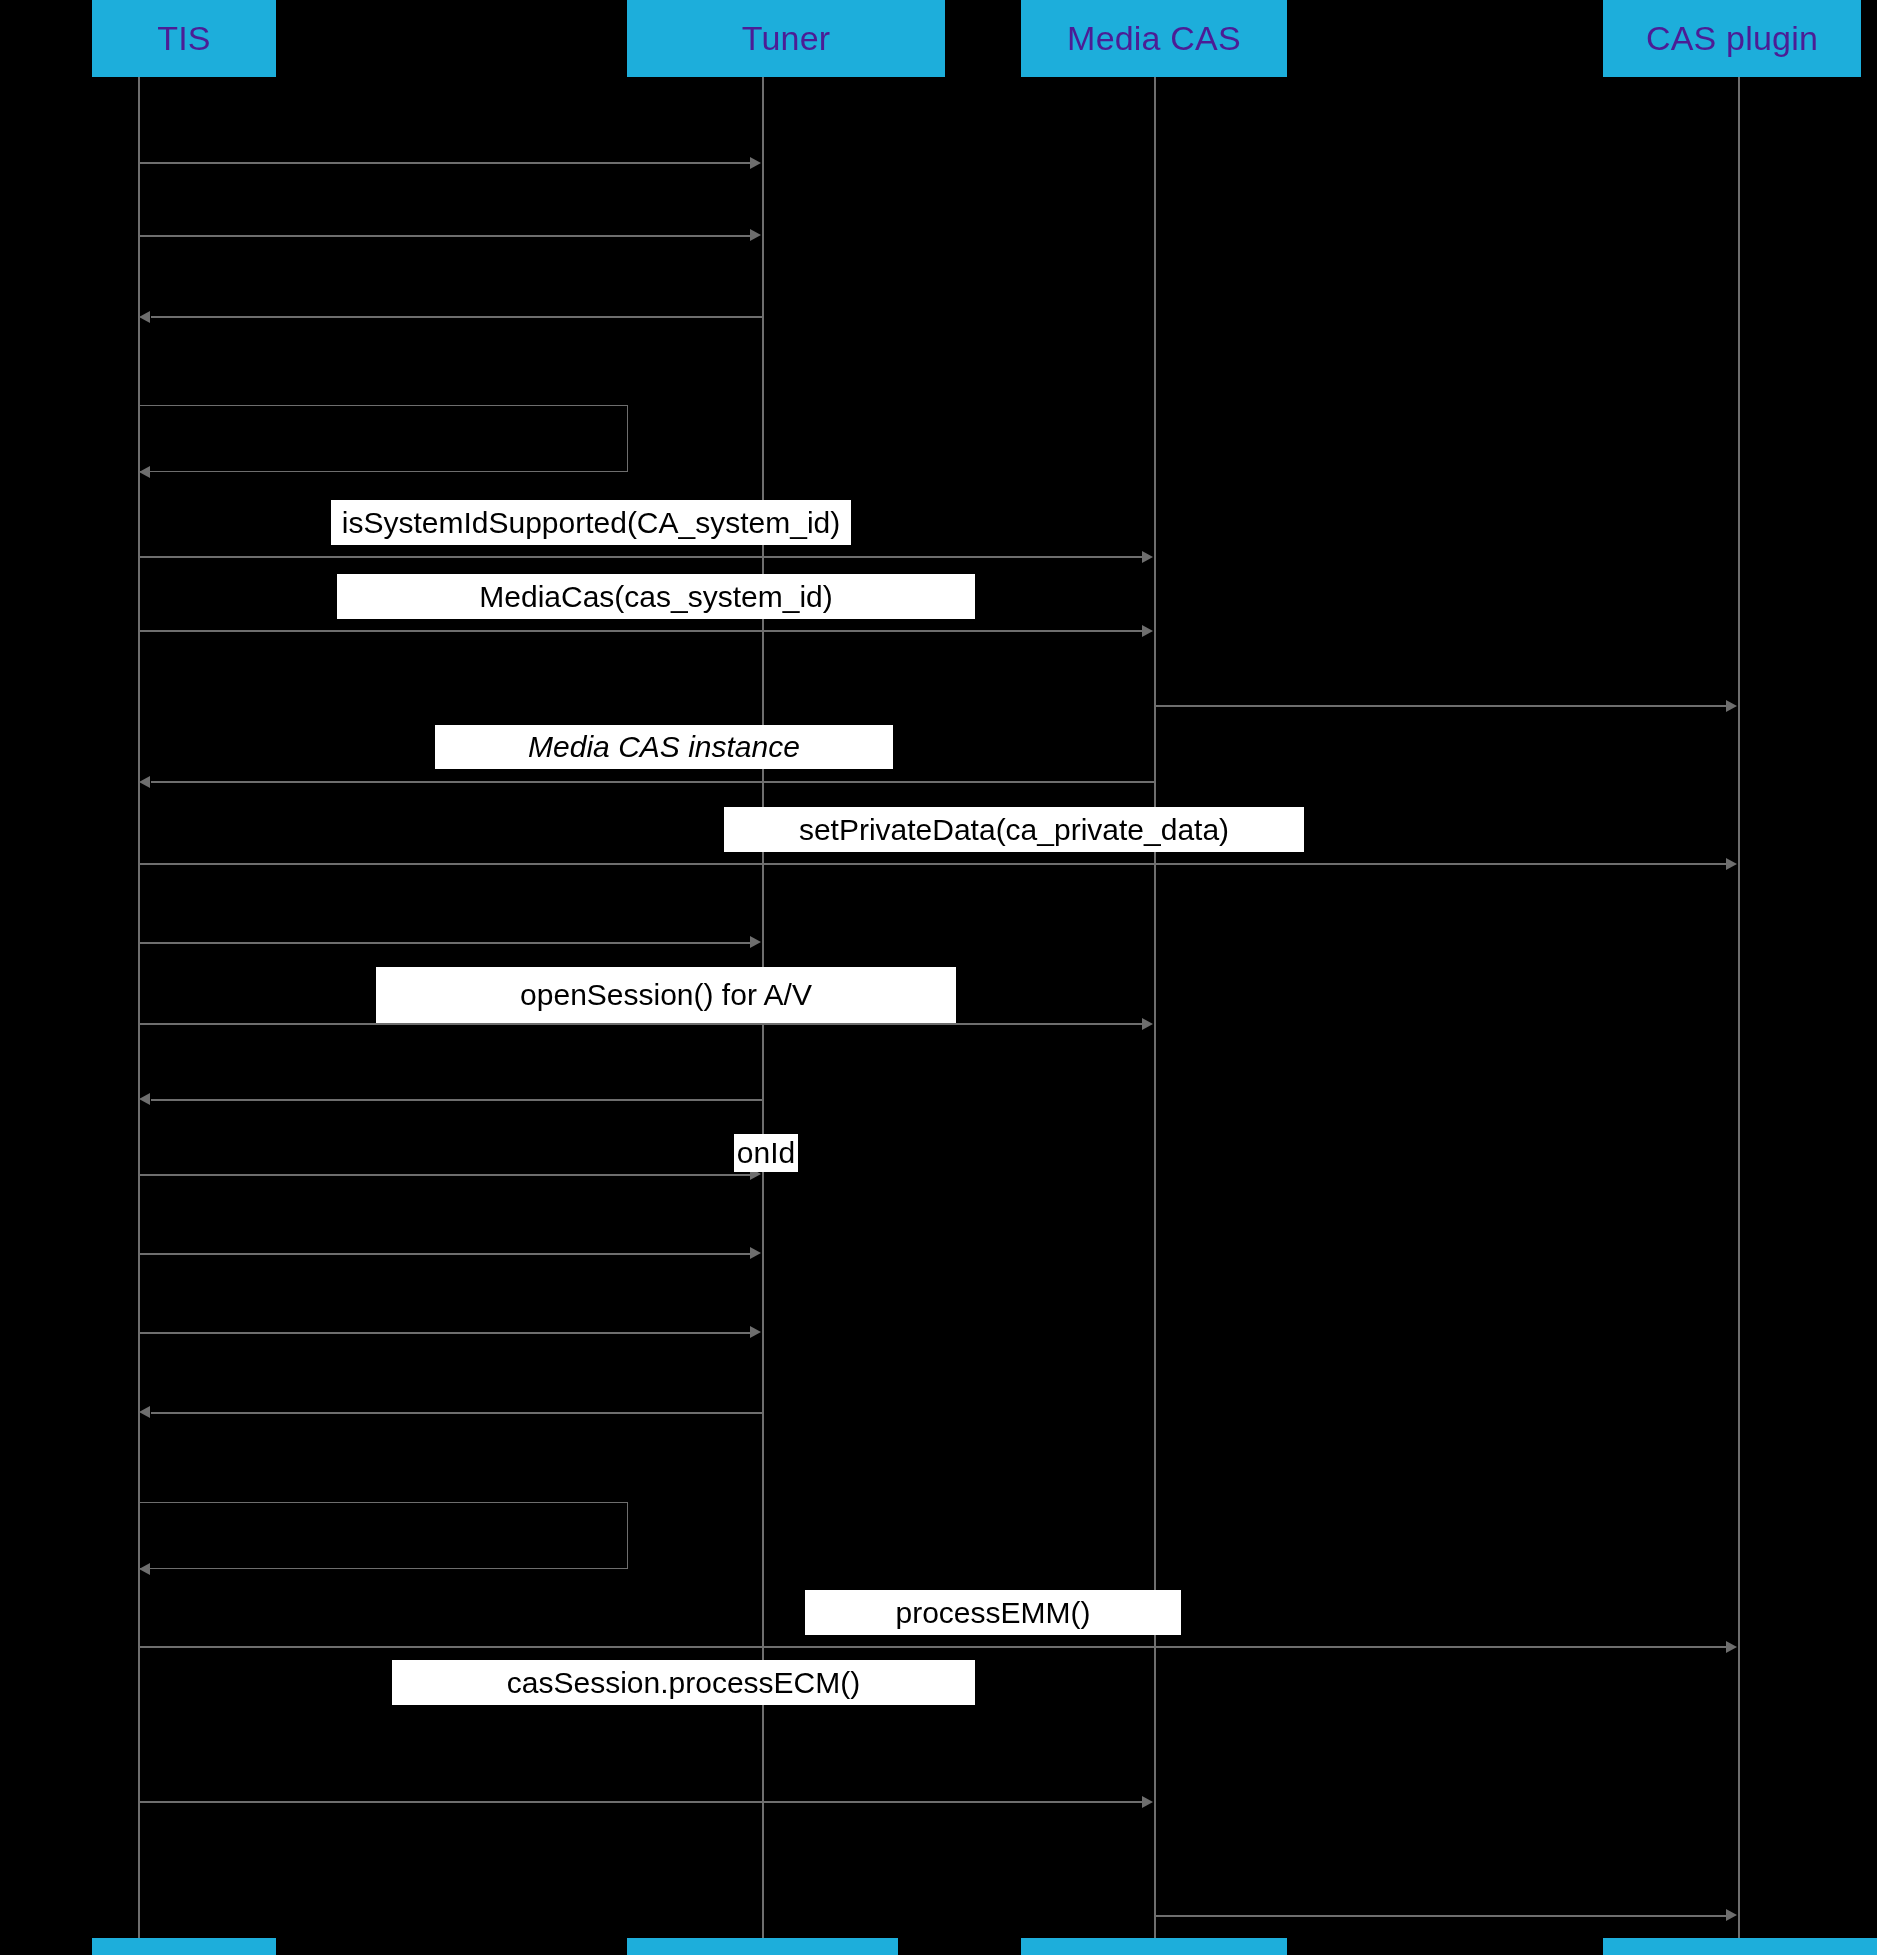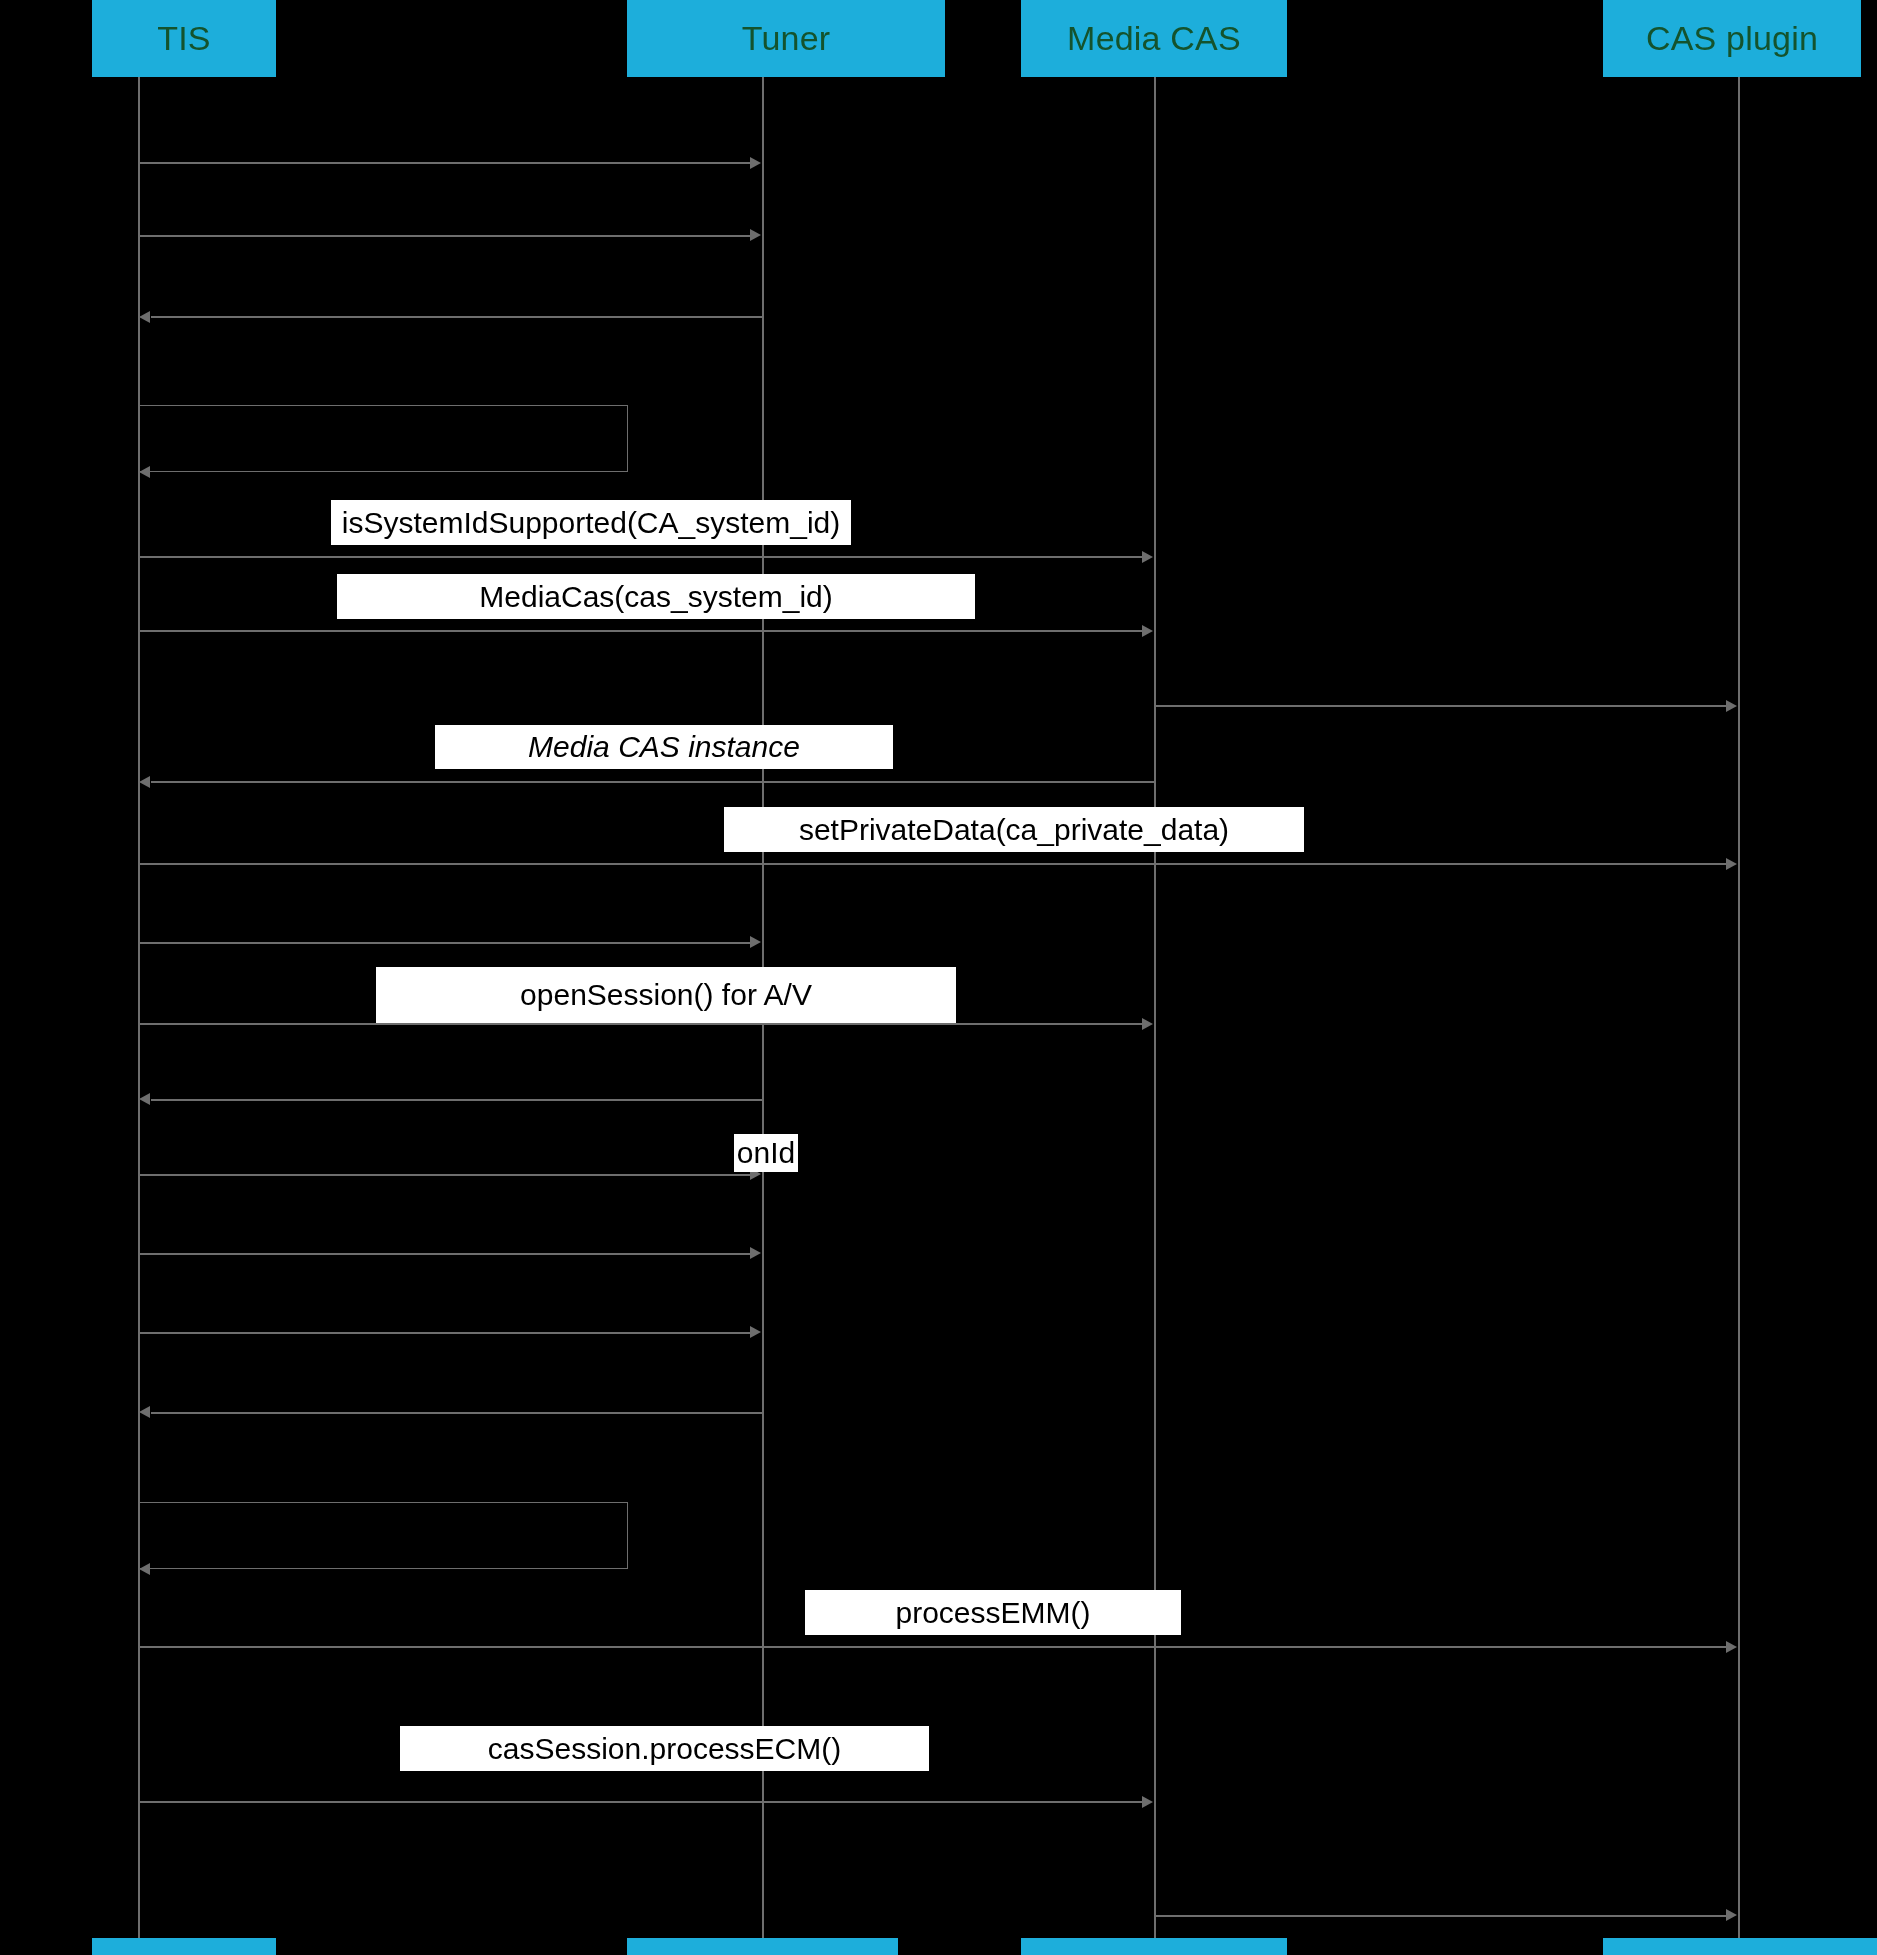--- a/index.html
+++ b/index.html
@@ -13,21 +13,21 @@
   #diagram {
     position: relative;
     width: 1878px;
     height: 2035px;
     background: #000000;
     overflow: hidden;
   }
   .lifeline-head, .lifeline-foot {
     position: absolute;
     background: #1DAEDB;
-    color: #14532d;
+    color: #4c1d95;
     display: flex;
     align-items: center;
     justify-content: center;
     font-size: 34px;
     letter-spacing: 0.2px;
     box-sizing: border-box;
   }
   .lifeline-line {
     position: absolute;
     width: 1.6px;
@@ -165,19 +165,19 @@
 
   <div class="self-box" style="left:139px; top:1502px; width:489px; height:67px;"></div>
   <div class="arrow-left" style="left:139px; top:1563px;"></div>
 
   <div class="msg-line" style="left:139px; top:1646px; width:1588px;"></div>
   <div class="arrow-right" style="left:1726px; top:1641px;"></div>
   <div class="msg-label" style="left:805px; top:1590px; width:376px; height:45px;">processEMM()</div>
 
   <div class="msg-line" style="left:139px; top:1801px; width:1004px;"></div>
   <div class="arrow-right" style="left:1142px; top:1796px;"></div>
-  <div class="msg-label" style="left:392px; top:1726px; width:529px; height:45px;margin-left:8px;">casSession.processECM()</div>
+  <div class="msg-label" style="left:392px; top:1660px; width:583px; height:45px;">casSession.processECM()</div>
 
   <div class="msg-line" style="left:1154px; top:1915px; width:572px;"></div>
   <div class="arrow-right" style="left:1726px; top:1909px;"></div>
 
 </div>
 
 
 </body></html>

